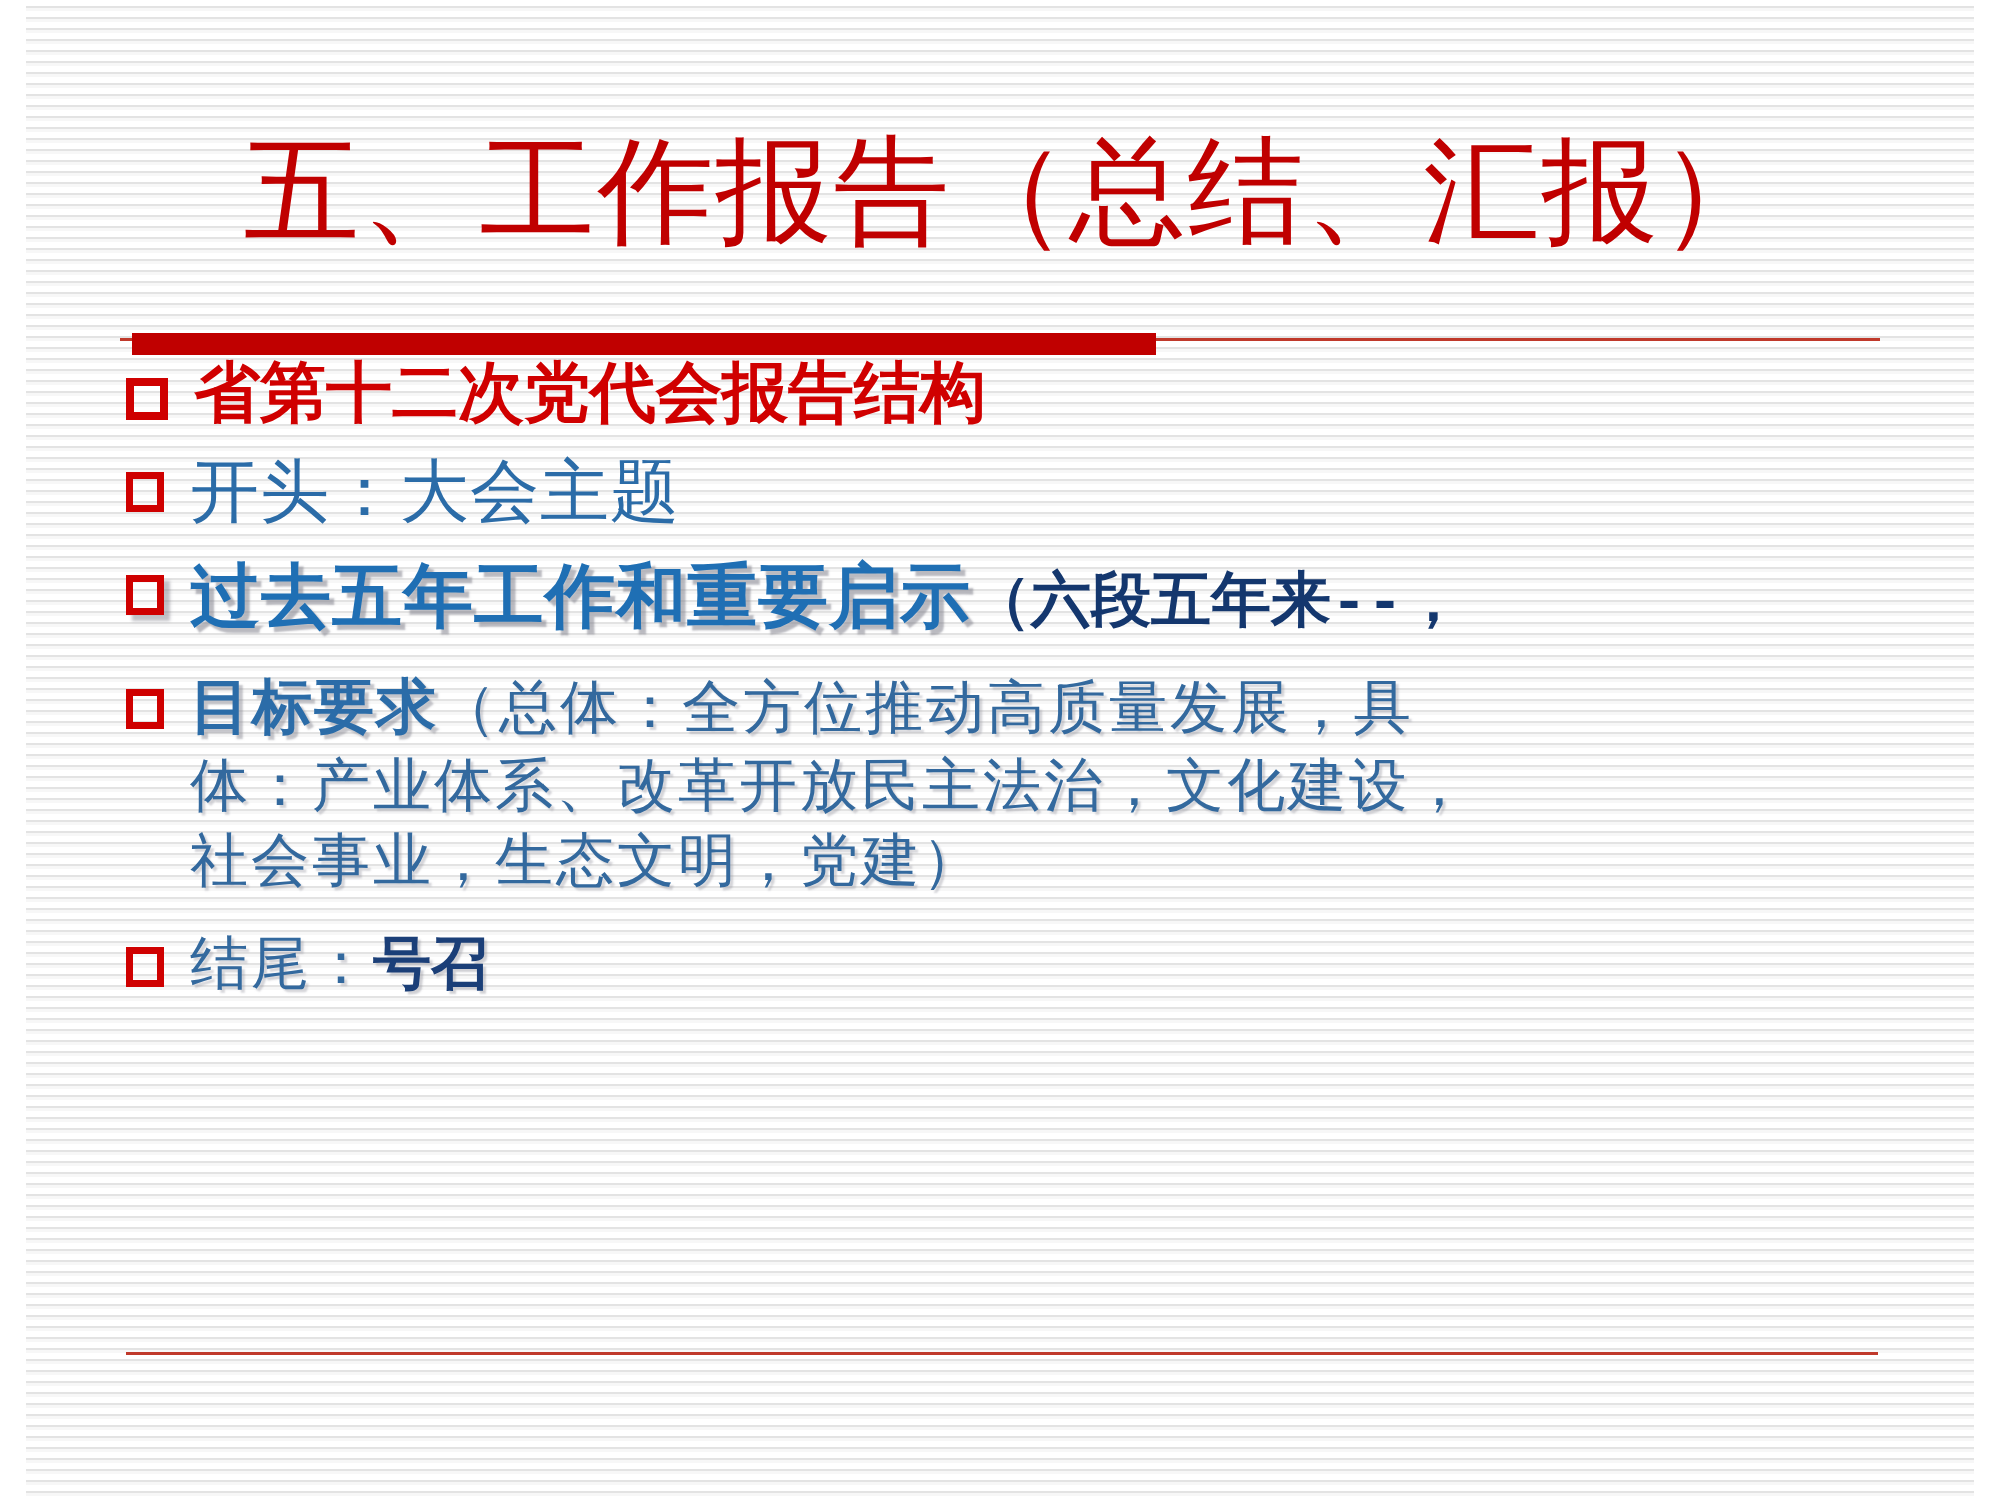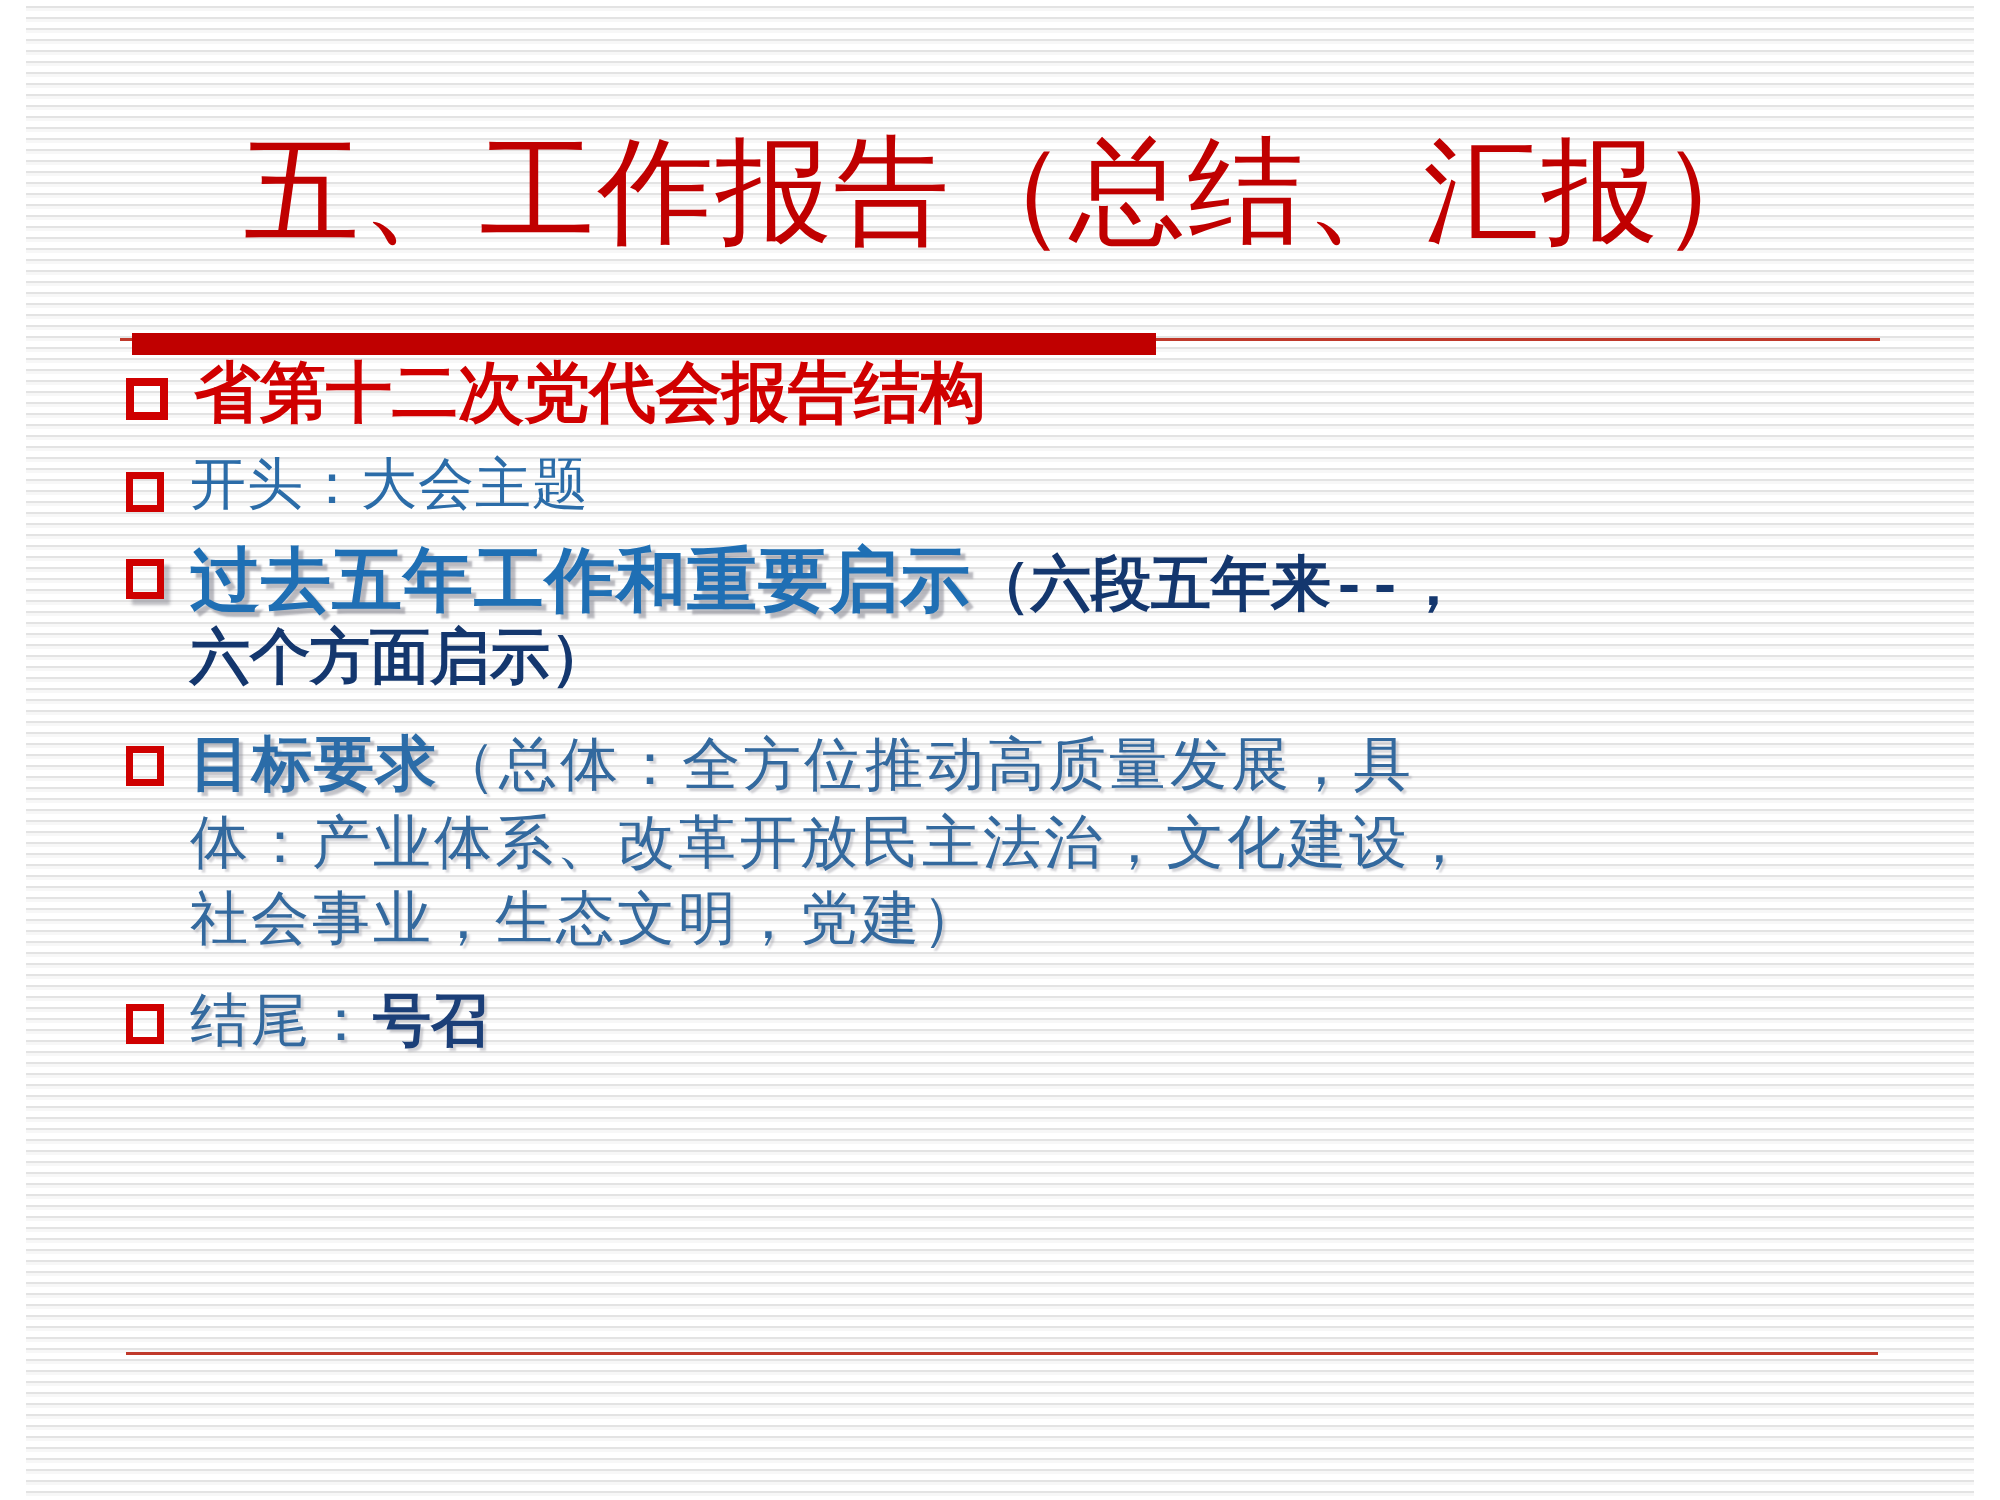--- a/index.html
+++ b/index.html
@@ -126,21 +126,21 @@
   .t-red {
     font-family: "DejaVu Sans", "Liberation Sans", sans-serif;
     font-size: 66px;
     line-height: 1.12;
     font-weight: 700;
     color: #d00000;
     letter-spacing: 0px;
   }
   .t-blue-serif {
     font-family: "DejaVu Serif", "Liberation Serif", serif;
-    font-size: 56px;
+    font-size: 69px;
     line-height: 1.20;
     color: #2b6ca8;
     letter-spacing: 1px;
   }
   .t-blue-shadow {
     font-family: "DejaVu Serif", "Liberation Serif", serif;
     font-size: 70px;
     line-height: 1.22;
     font-weight: 700;
     color: #1f6fb4;
@@ -223,21 +223,20 @@
     </div>
 
     <div class="spacer-16"></div>
 
     <div class="item">
       <span class="marker sm shadowed"></span>
       <div class="body-text">
         <div>
           <span class="t-blue-shadow inline">过去五年工作和重要启示</span><span class="t-navy-bold inline">（六段五年来--，</span>
         </div>
-        <div class="t-navy-bold">六个方面启示）</div>
       </div>
     </div>
 
     <div class="spacer-22"></div>
 
     <div class="item">
       <span class="marker sm"></span>
       <div class="body-text">
         <div>
           <span class="t-blue-head inline">目标要求</span><span class="t-blue-soft inline">（总体：全方位推动高质量发展，具</span>

